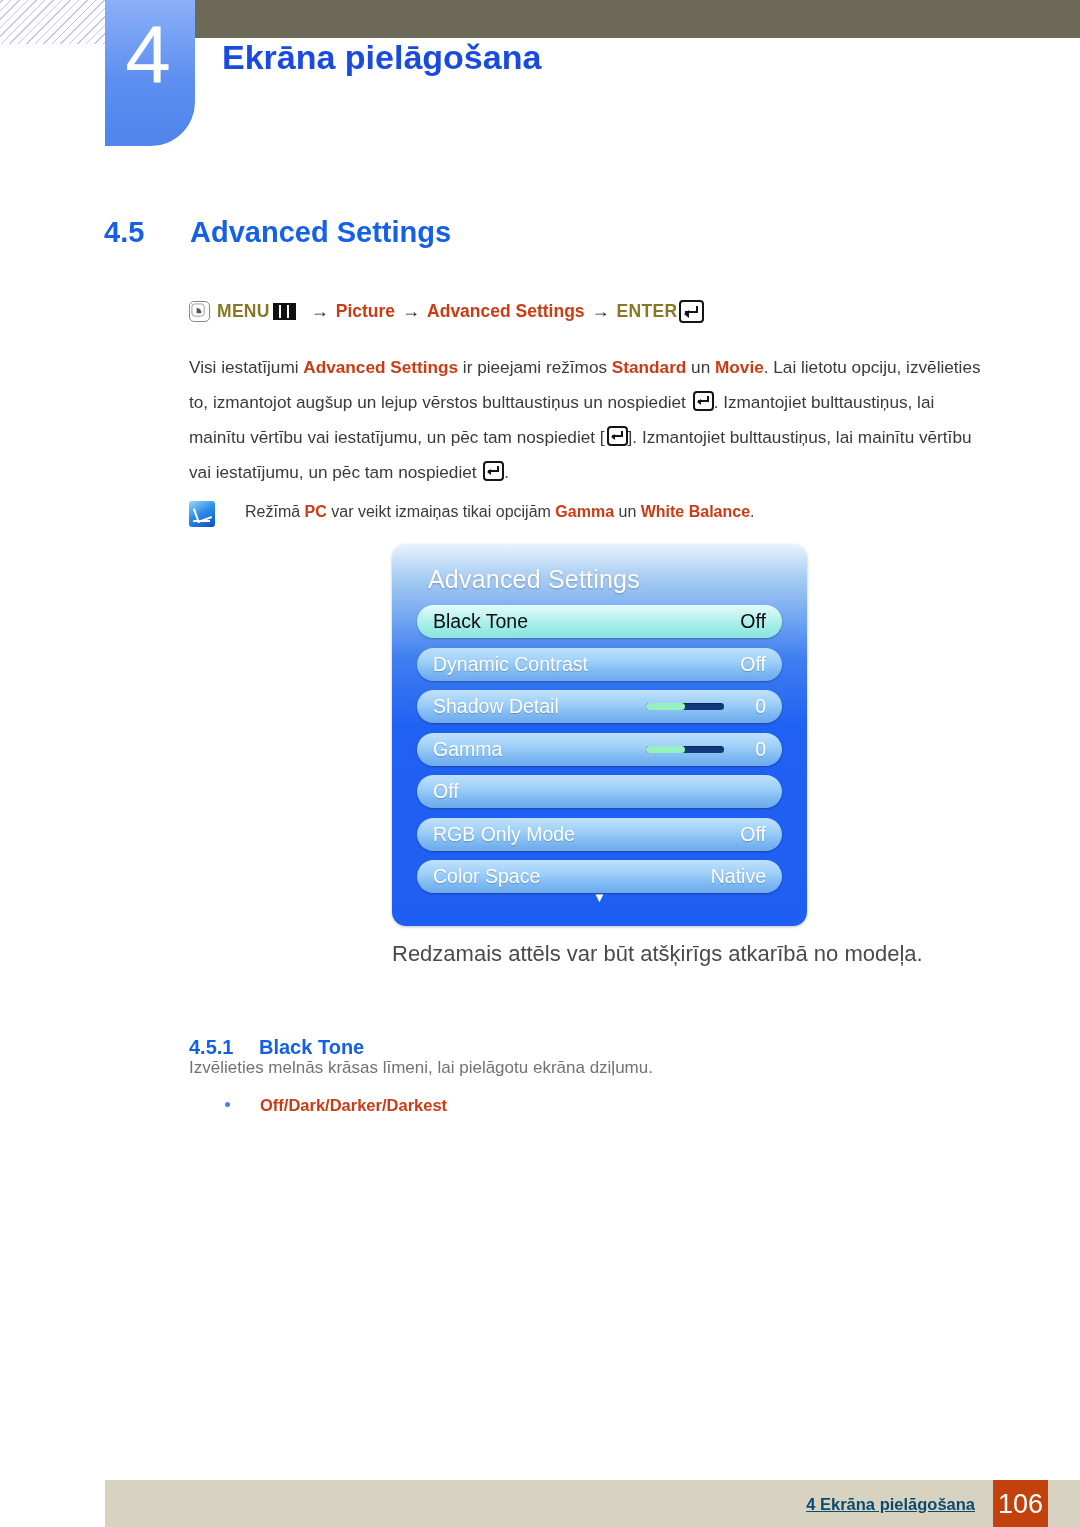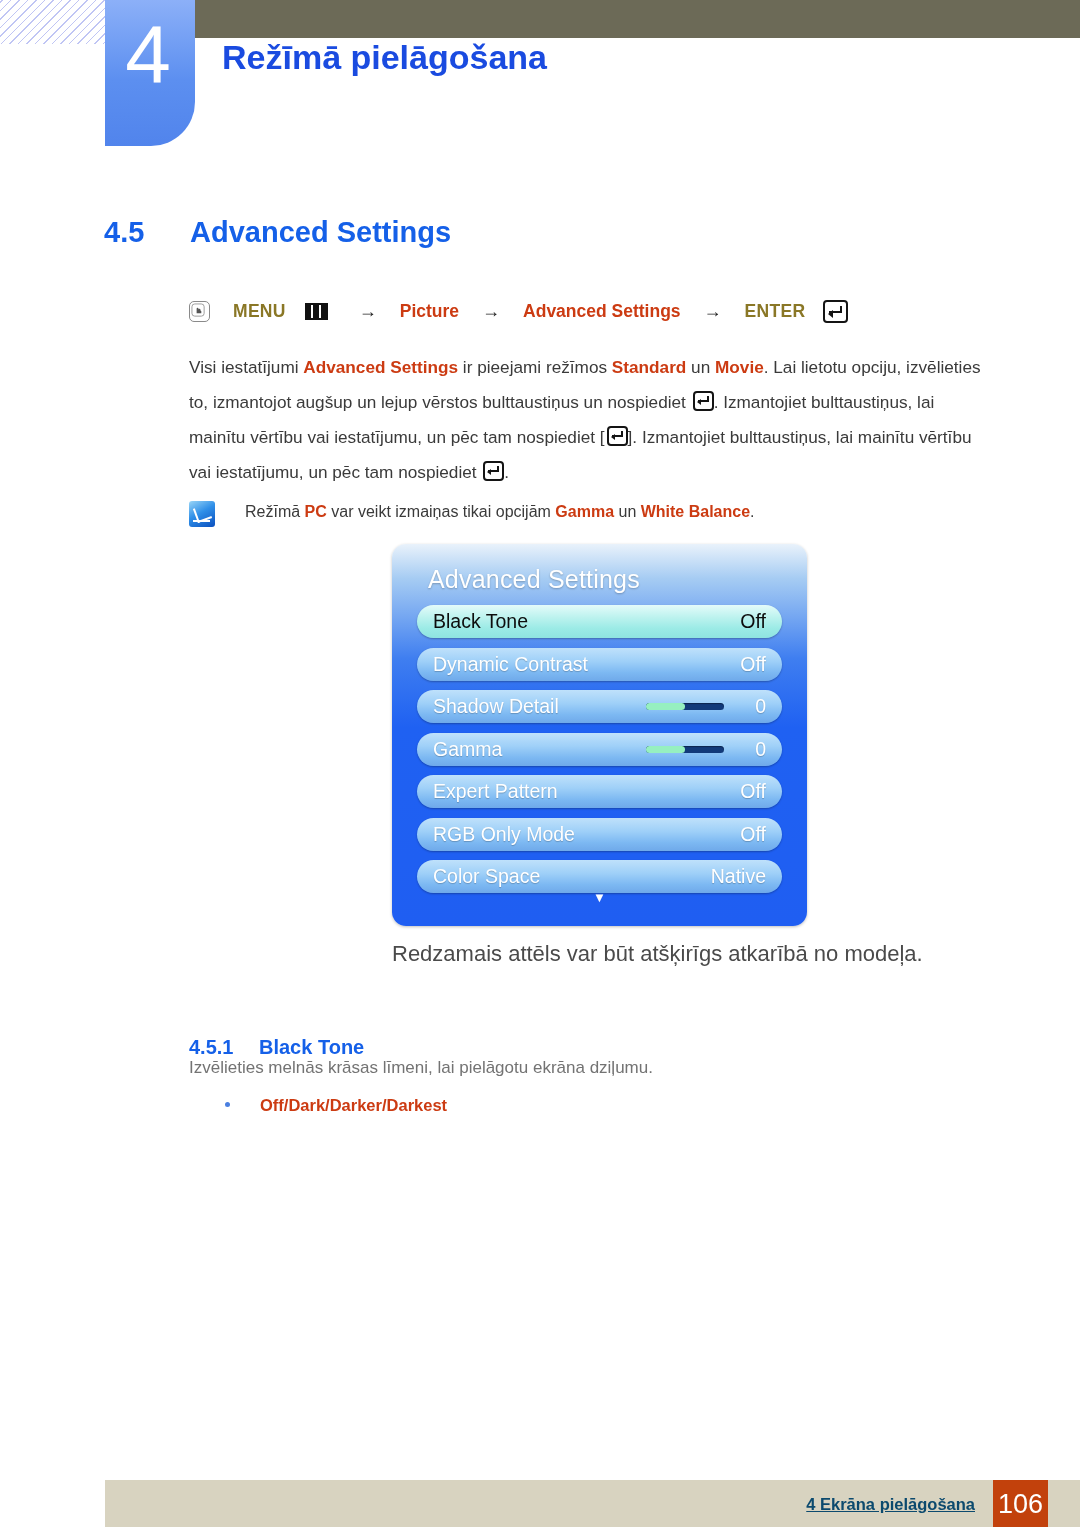--- a/index.html
+++ b/index.html
@@ -76,21 +76,21 @@
 
   
   .breadcrumb {
     position: absolute;
     left: 189px; top: 300px;
     font-size: 17.5px;
     font-weight: bold;
     white-space: nowrap;
     display: flex;
     align-items: center;
-    gap: 16px;
+    gap: 0px;
   }
   .bc-hand {
     display: inline-block;
     width: 19px; height: 19px;
     border: 1.5px solid #8a8a8a;
     border-radius: 5px;
     position: relative;
     margin-right: 7px;
     vertical-align: -3px;
     background: #fff;
@@ -345,21 +345,21 @@
   }
 </style>
 </head>
 <body>
 
 <div class="hatch"></div>
 <div class="olive-bar"></div>
 <div class="chapter-tab">
   <div class="num">4</div>
 </div>
-<div class="chapter-title">Režīmā pielāgošana</div>
+<div class="chapter-title">Ekrāna pielāgošana</div>
 
 <div class="sec-heading">
   <span class="num">4.5</span><span>Advanced Settings</span>
 </div>
 
 <div class="breadcrumb">
   <span class="bc-hand">
     <svg width="15" height="15" viewBox="0 0 16 16" style="position:absolute;left:1px;top:1px;">
       <rect x="1" y="1" width="13" height="13" rx="3" fill="none" stroke="#999" stroke-width="1"></rect>
       <path d="M6 11 L6 6 a1 1 0 0 1 2 0 l0 2 0-1 a1 1 0 0 1 2 0 l0 1 a1 1 0 0 1 1 1 l0 2 z" fill="#555"></path>
@@ -404,21 +404,20 @@
         <span class="value num">0</span>
       </div>
       <div class="osd-row">
         <span class="label">Gamma</span>
         <span class="slider">
           <span class="fill" style="width: 50%;"></span>
         </span>
         <span class="value num">0</span>
       </div>
       <div class="osd-row">
-        <span class="label">Expert Pattern</span>
         <span class="value">Off</span>
       </div>
       <div class="osd-row">
         <span class="label">RGB Only Mode</span>
         <span class="value">Off</span>
       </div>
       <div class="osd-row">
         <span class="label">Color Space</span>
         <span class="value">Native</span>
       </div>

